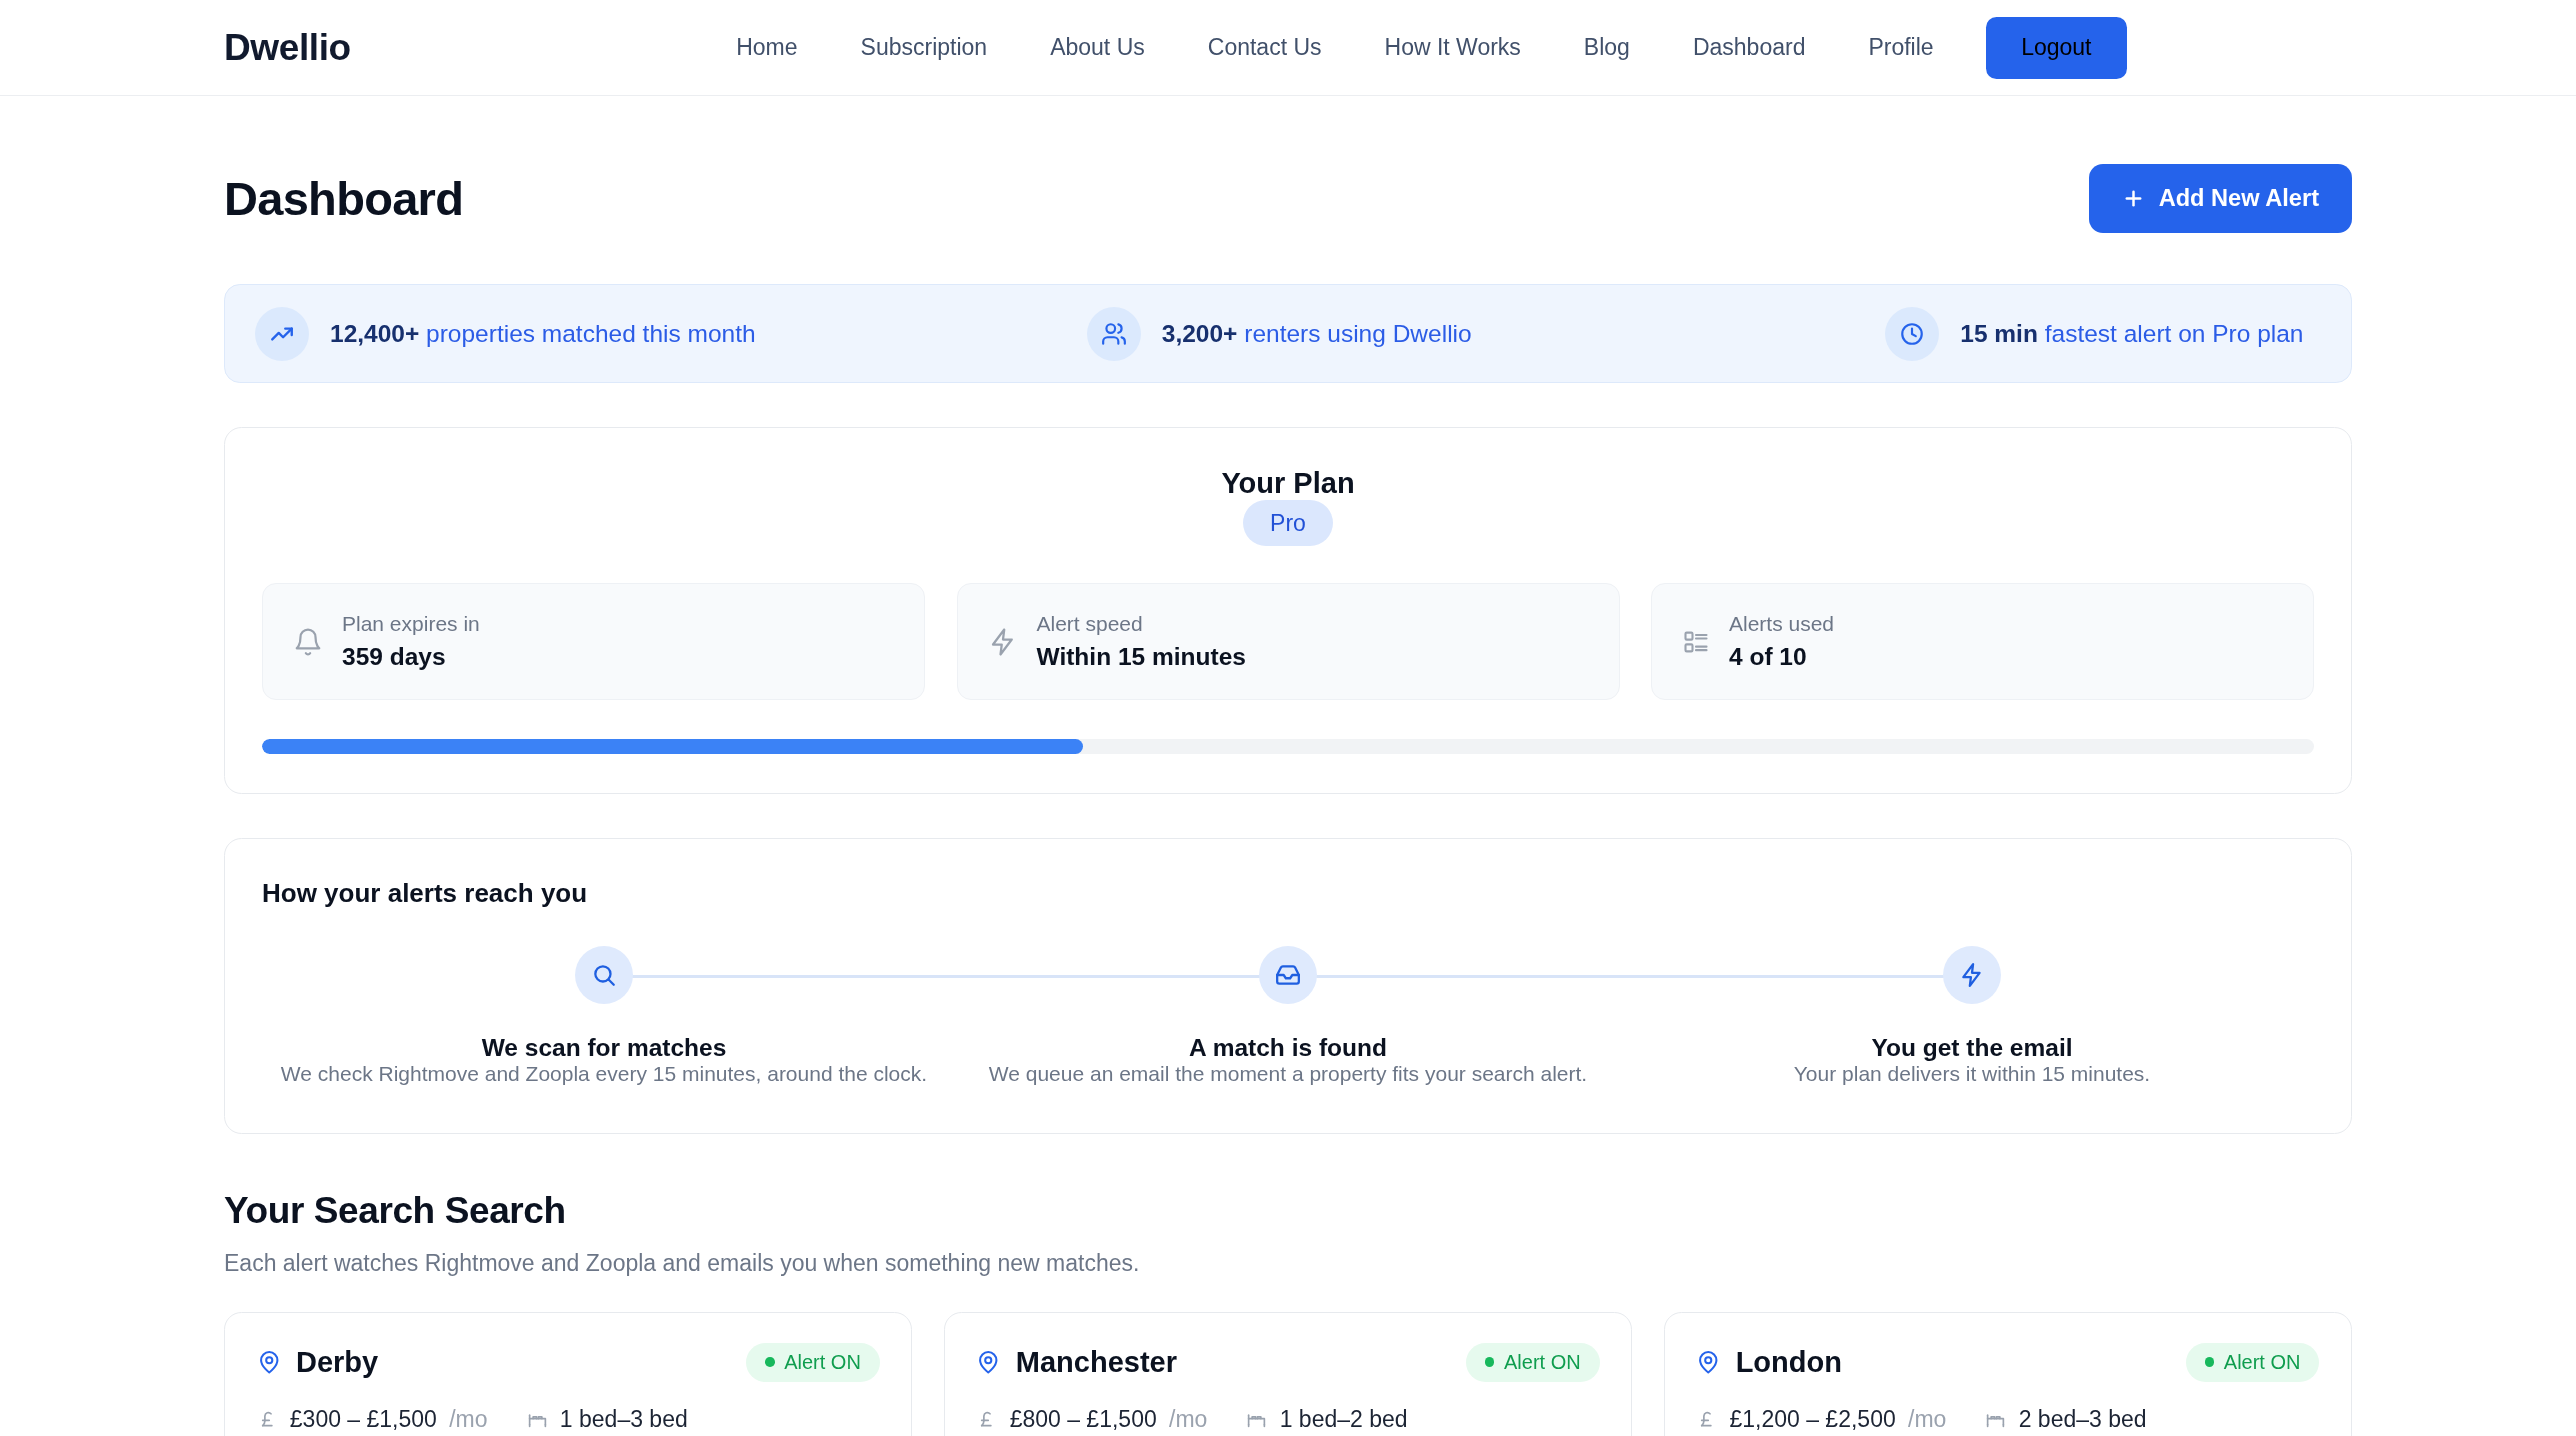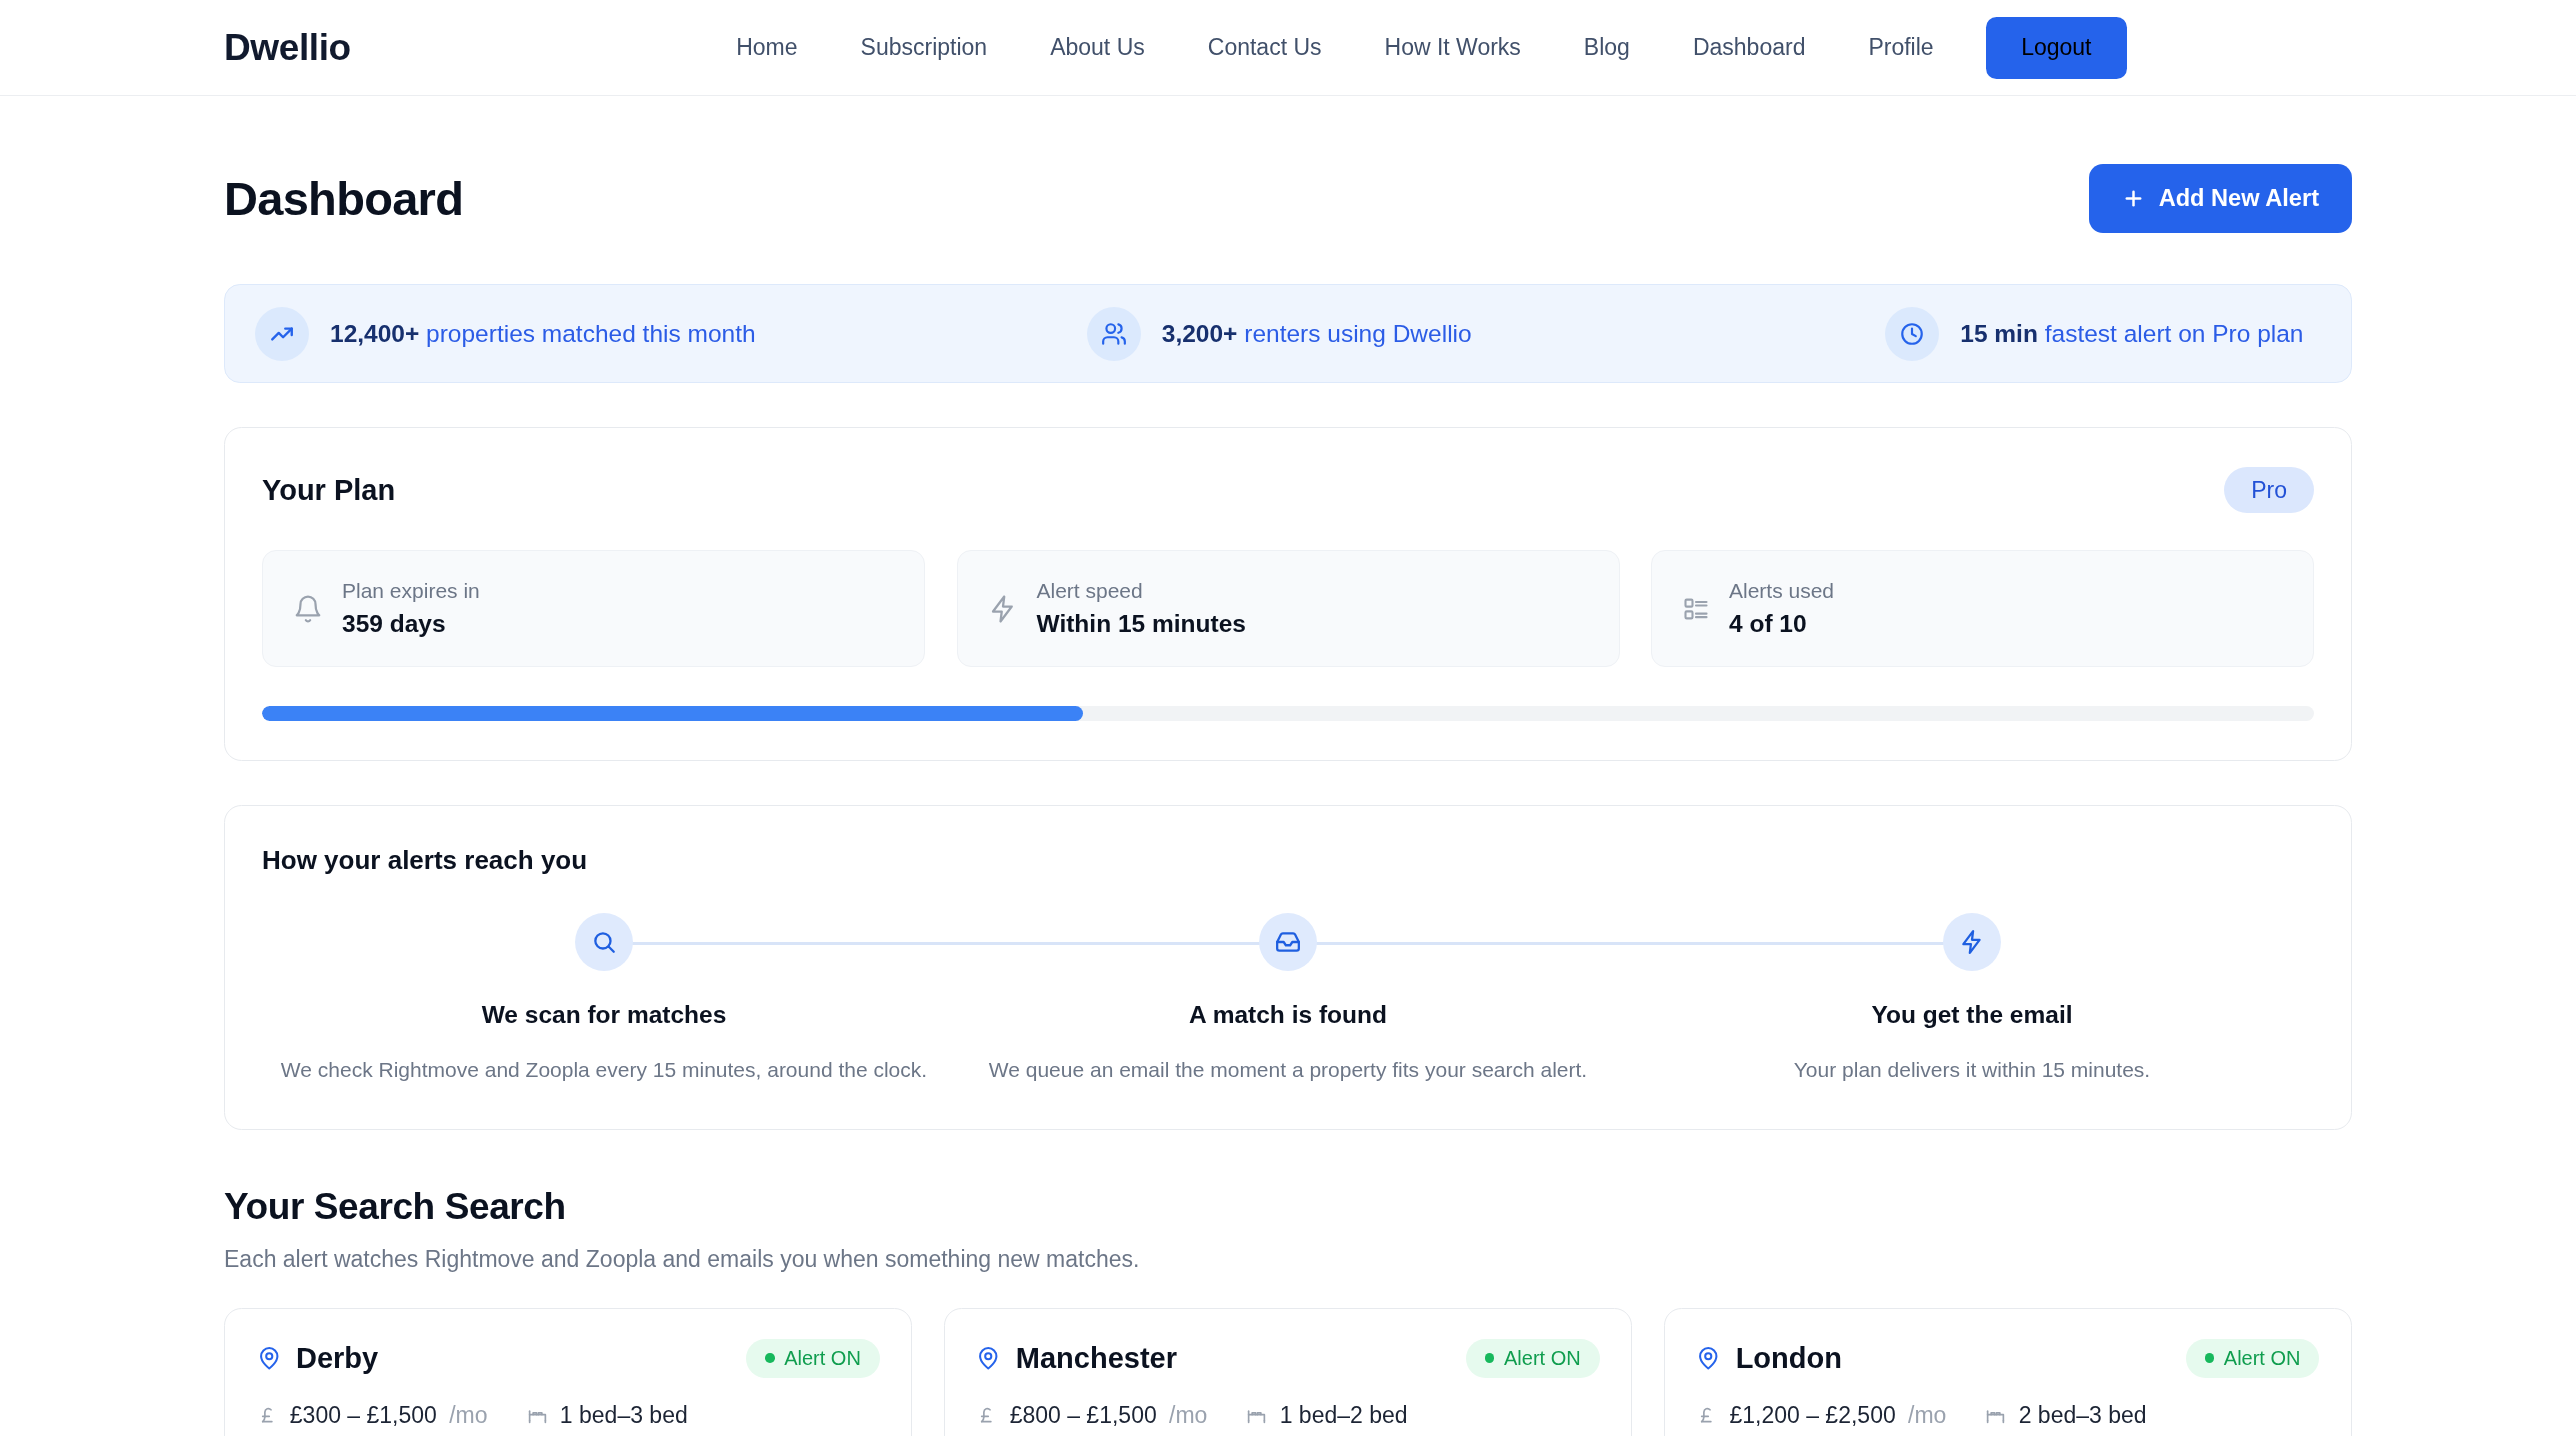--- a/index.html
+++ b/index.html
@@ -142,20 +142,21 @@
 
   
   .plan-card {
     margin-top: 44px;
     padding: 39px 37px 39px 37px;
   }
   .plan-top {
     display: flex;
     align-items: center;
     justify-content: space-between;
+    flex-direction: column;
   }
   .plan-title {
     font-size: 29px;
     font-weight: bold;
     color: #0b1220;
   }
   .pro-badge {
     background: #dbe7fd;
     color: #2251d6;
     font-size: 23px;
@@ -244,21 +245,21 @@
   .step-line.l1 { left: 16.6%; right: 50%; }
   .step-line.l2 { left: 50%; right: 16.6%; }
   .step-head {
     margin-top: 30px;
     font-size: 24.5px;
     font-weight: bold;
     color: #0b1220;
     white-space: nowrap;
   }
   .step-desc {
-    margin-top: 29px;
+    margin-top: 0;
     font-size: 21px;
     color: #6c7687;
     white-space: nowrap;
   }
 
   
   .alerts-head { margin-top: 56px; }
   .alerts-title {
     font-size: 37px;
     font-weight: bold;

